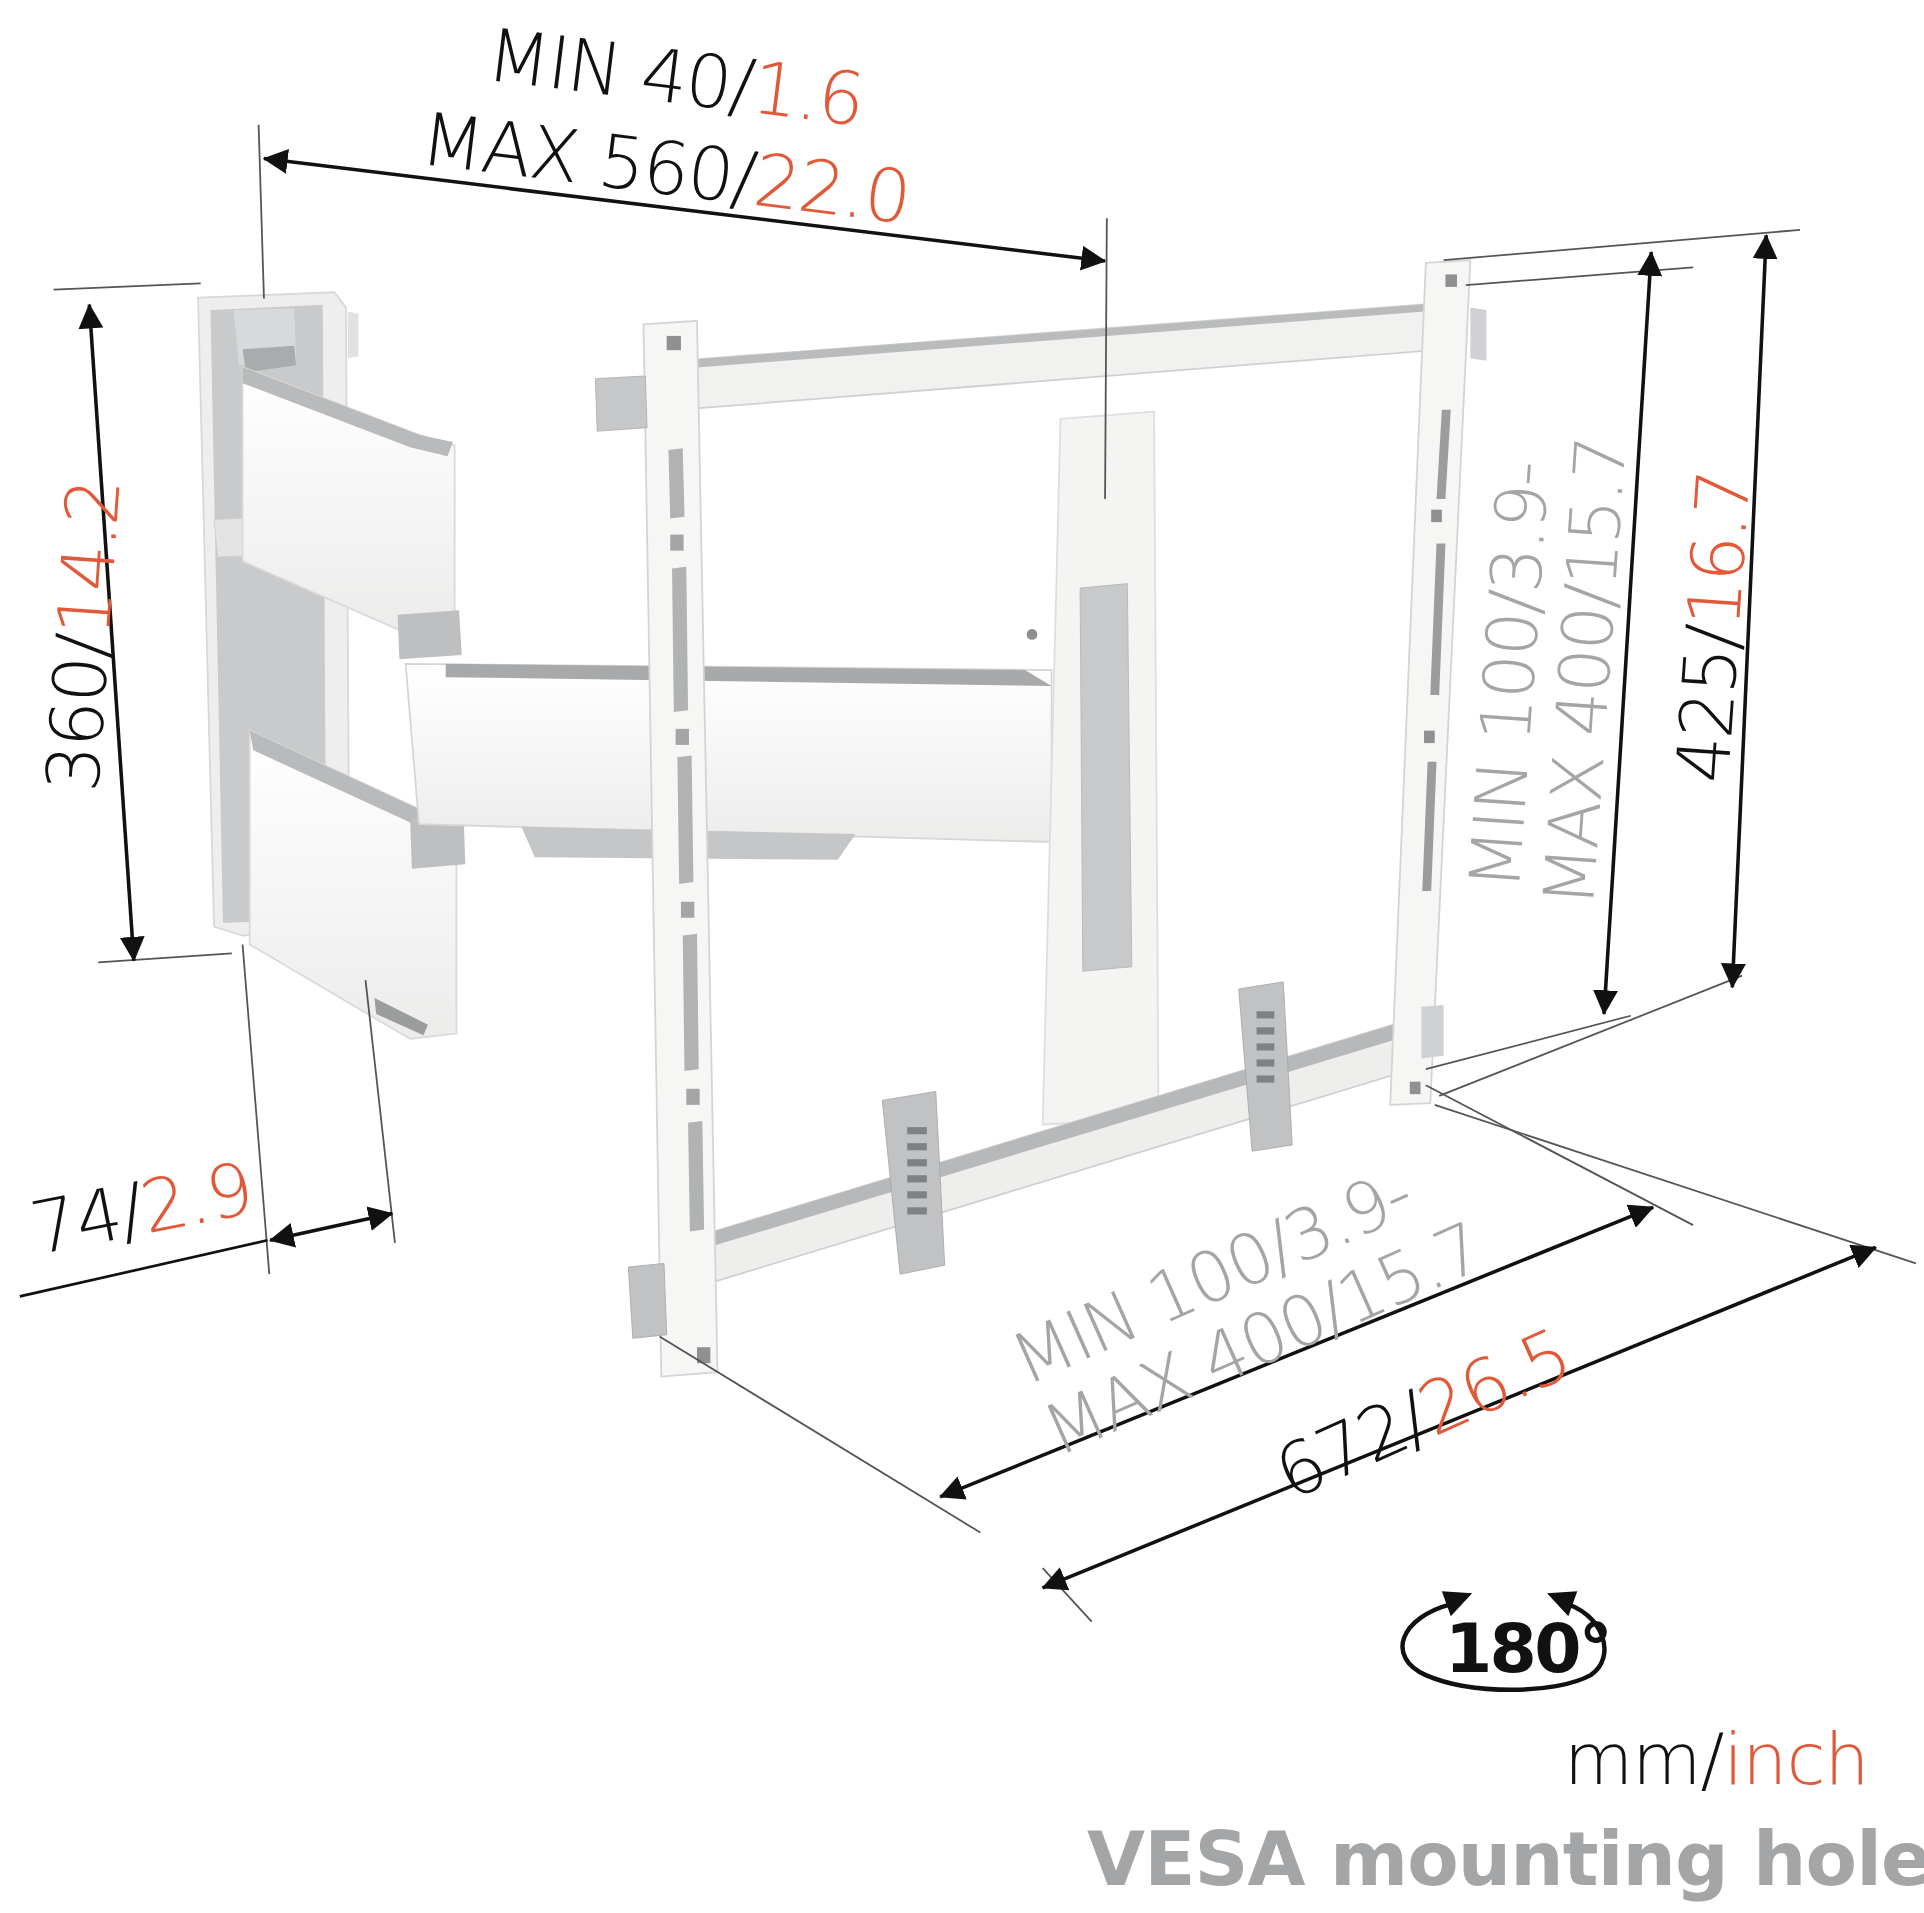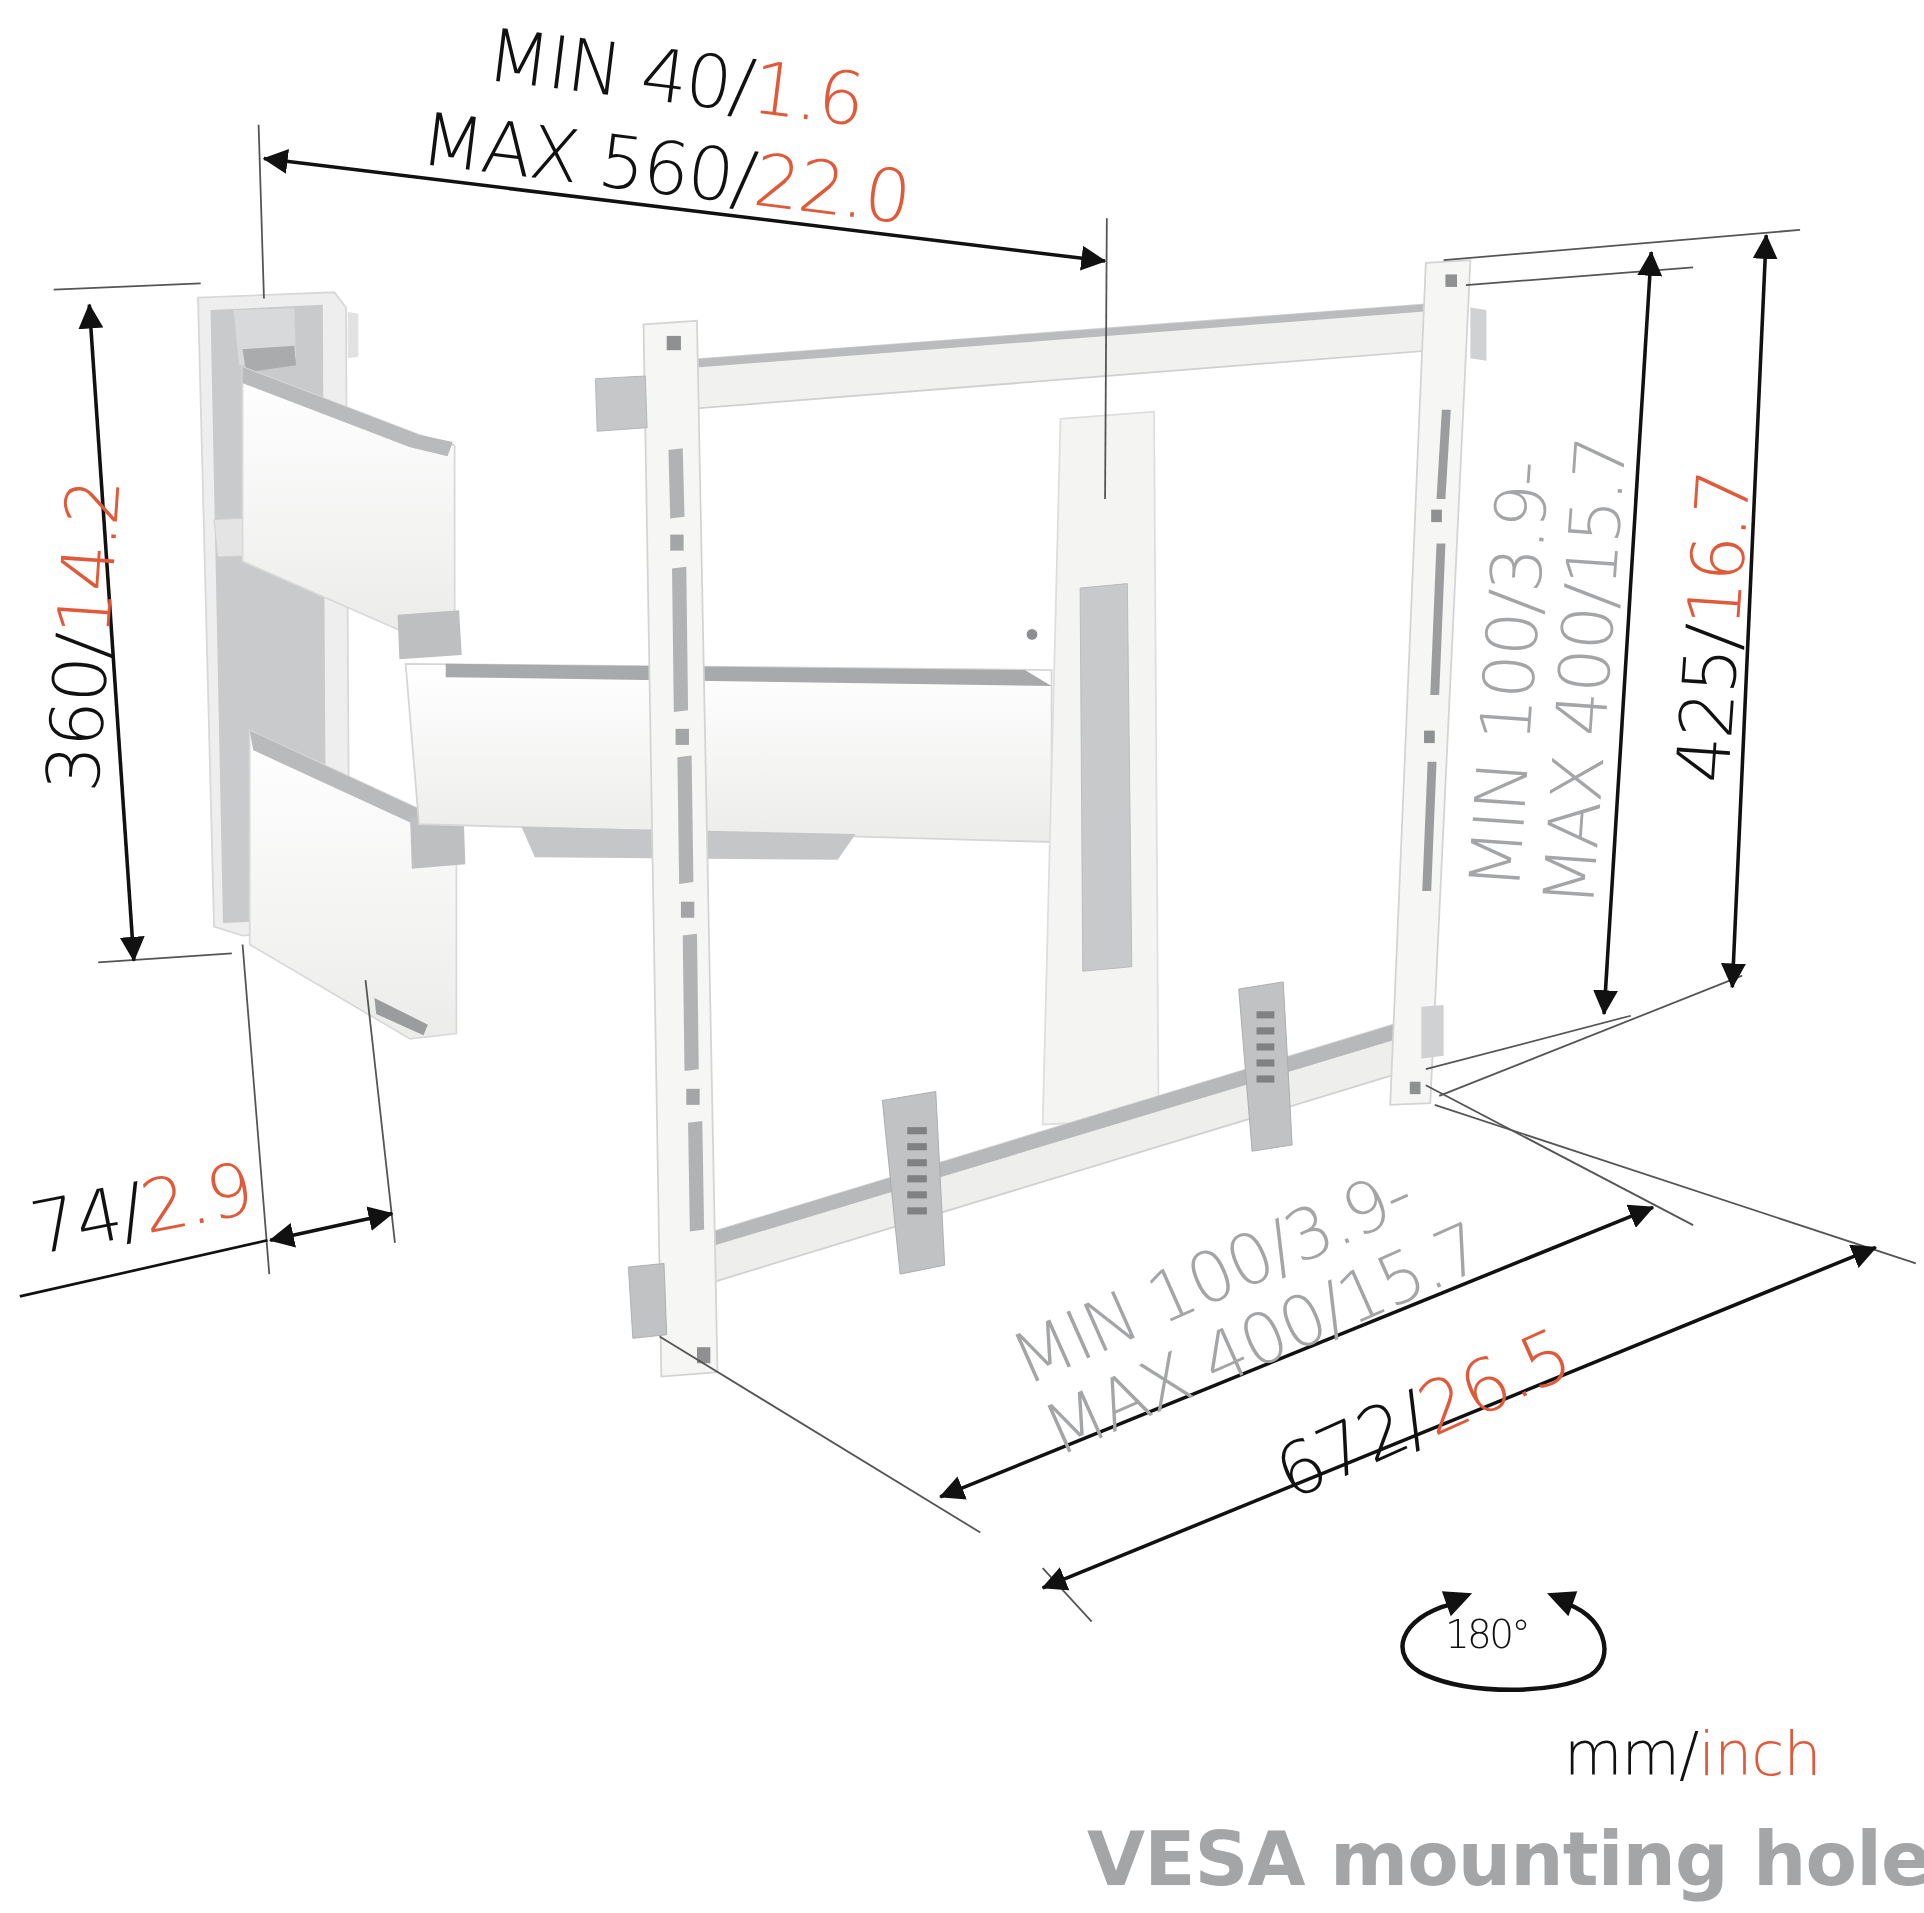--- a/index.html
+++ b/index.html
@@ -4,23 +4,23 @@
 <style>
   html, body { margin: 0; padding: 0; background: #ffffff; }
   body { width: 1925px; height: 1913px; position: relative; overflow: hidden; font-family: "Liberation Sans", "DejaVu Sans", sans-serif; }
   #canvas { position: absolute; left: 0; top: 0; width: 1925px; height: 1913px; }
   .lbl { position: absolute; white-space: nowrap; font-family: "DejaVu Sans", "Liberation Sans", sans-serif; font-weight: 300; line-height: 1; transform-origin: 0 0; }
   .black { color: #111111; }
   .orange { color: #e05a3a; }
   .gray { color: #a3a5a7; }
   .big { font-size: 73px; letter-spacing: -1.8px; }
   .mid { font-size: 70px; letter-spacing: -1.8px; }
-  .legend1 { font-size: 60px; letter-spacing: -0.9px; }
+  .legend1 { font-size: 71px; letter-spacing: -0.9px; }
   .legend2 { font-size: 75px; font-weight: 600; letter-spacing: -0.9px; }
-  .deg { font-size: 39px; letter-spacing: -2.7px; }
+  .deg { font-size: 68px; letter-spacing: -2.7px; font-weight: bold; }
 </style>
 </head>
 <body>
 
 <svg id="canvas" viewBox="0 0 2160 2147" xmlns="http://www.w3.org/2000/svg">
   <defs>
     <marker id="ah" viewBox="0 0 10 10" refX="9.5" refY="5" markerWidth="5.5" markerHeight="5.5" orient="auto-start-reverse" markerUnits="strokeWidth">
       <path d="M0,0 L10,5 L0,10 z" fill="#111"></path>
     </marker>
     <marker id="ahs" viewBox="0 0 10 10" refX="9.5" refY="5" markerWidth="7" markerHeight="7" orient="auto-start-reverse" markerUnits="strokeWidth">

